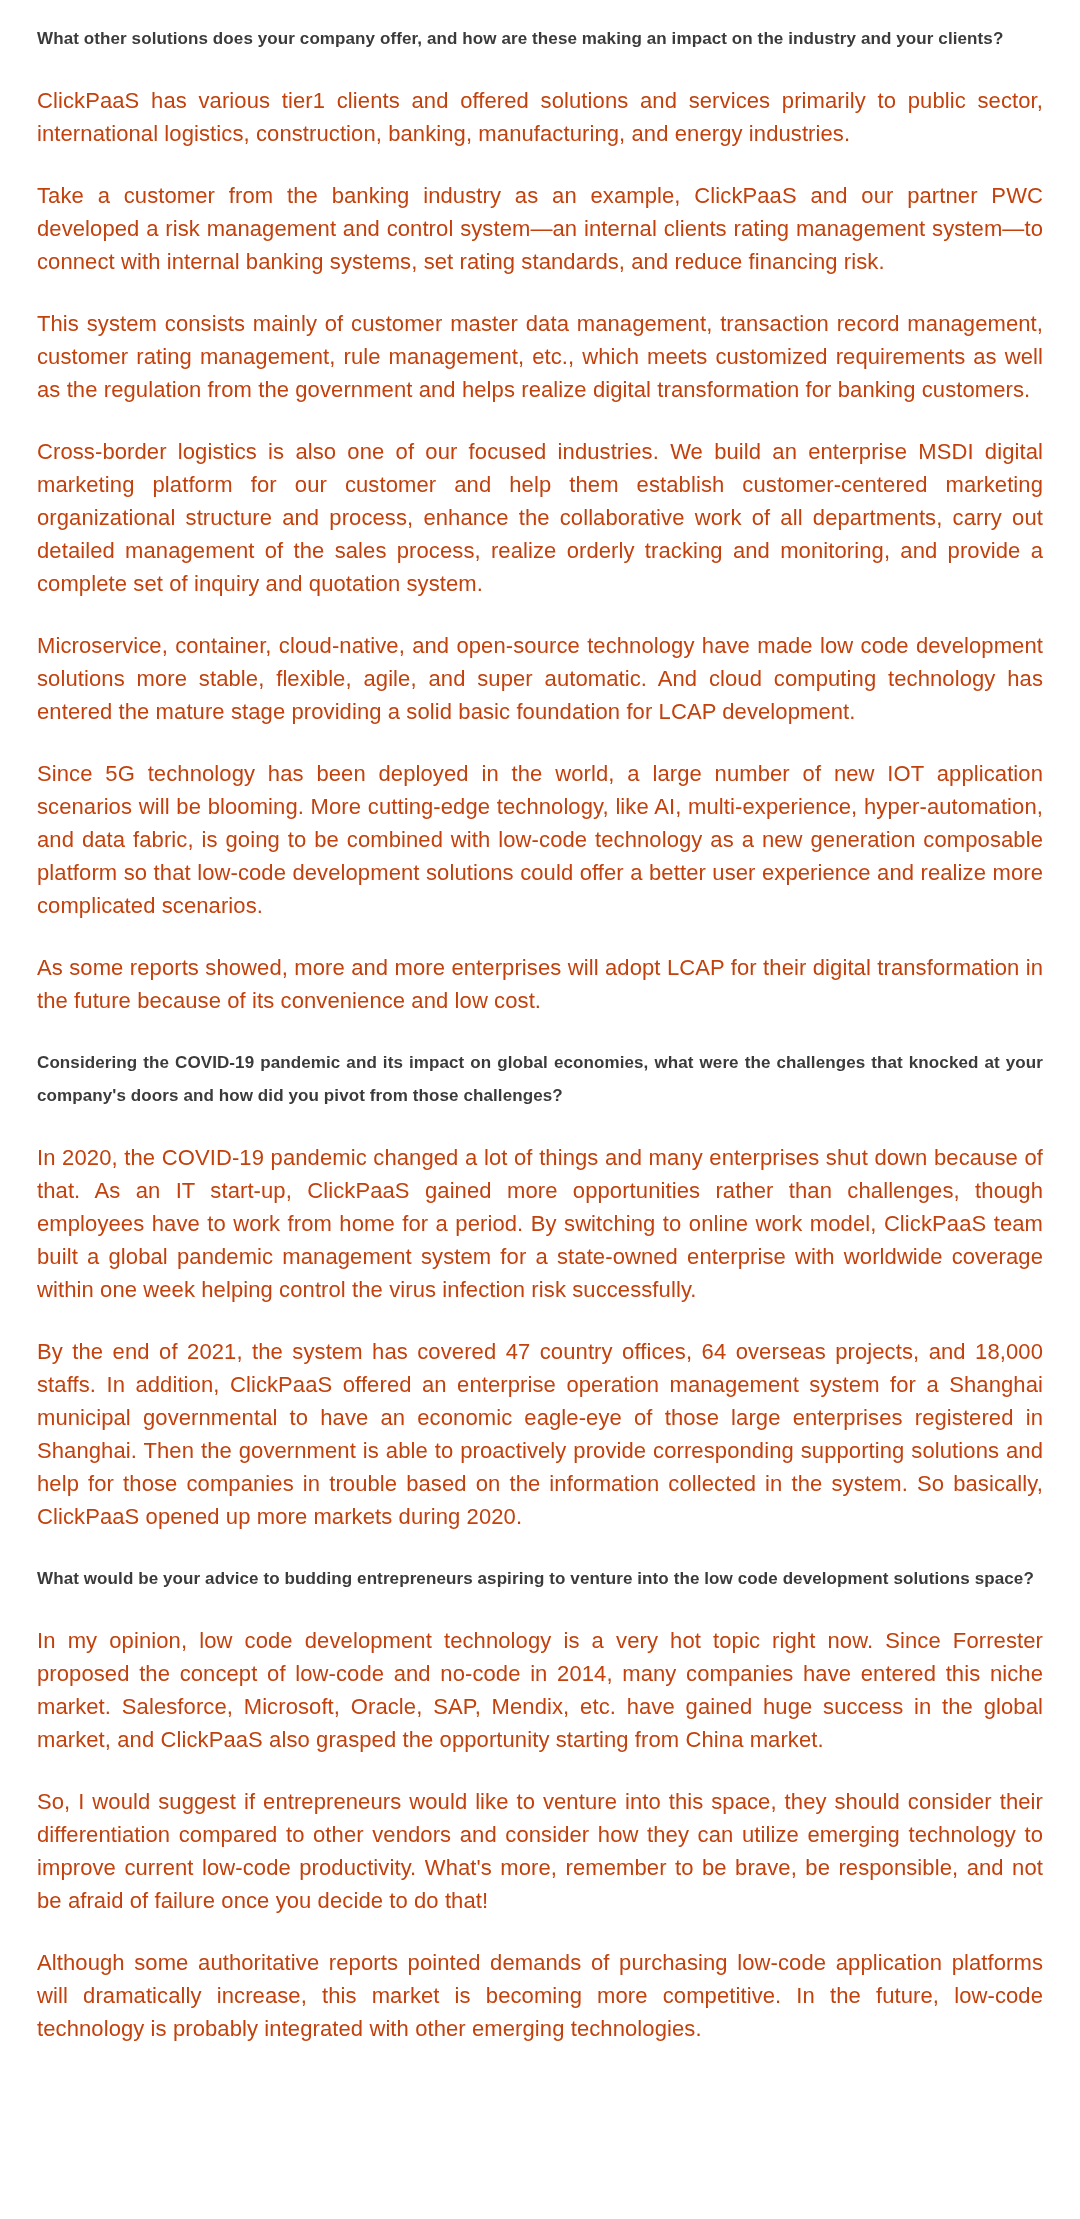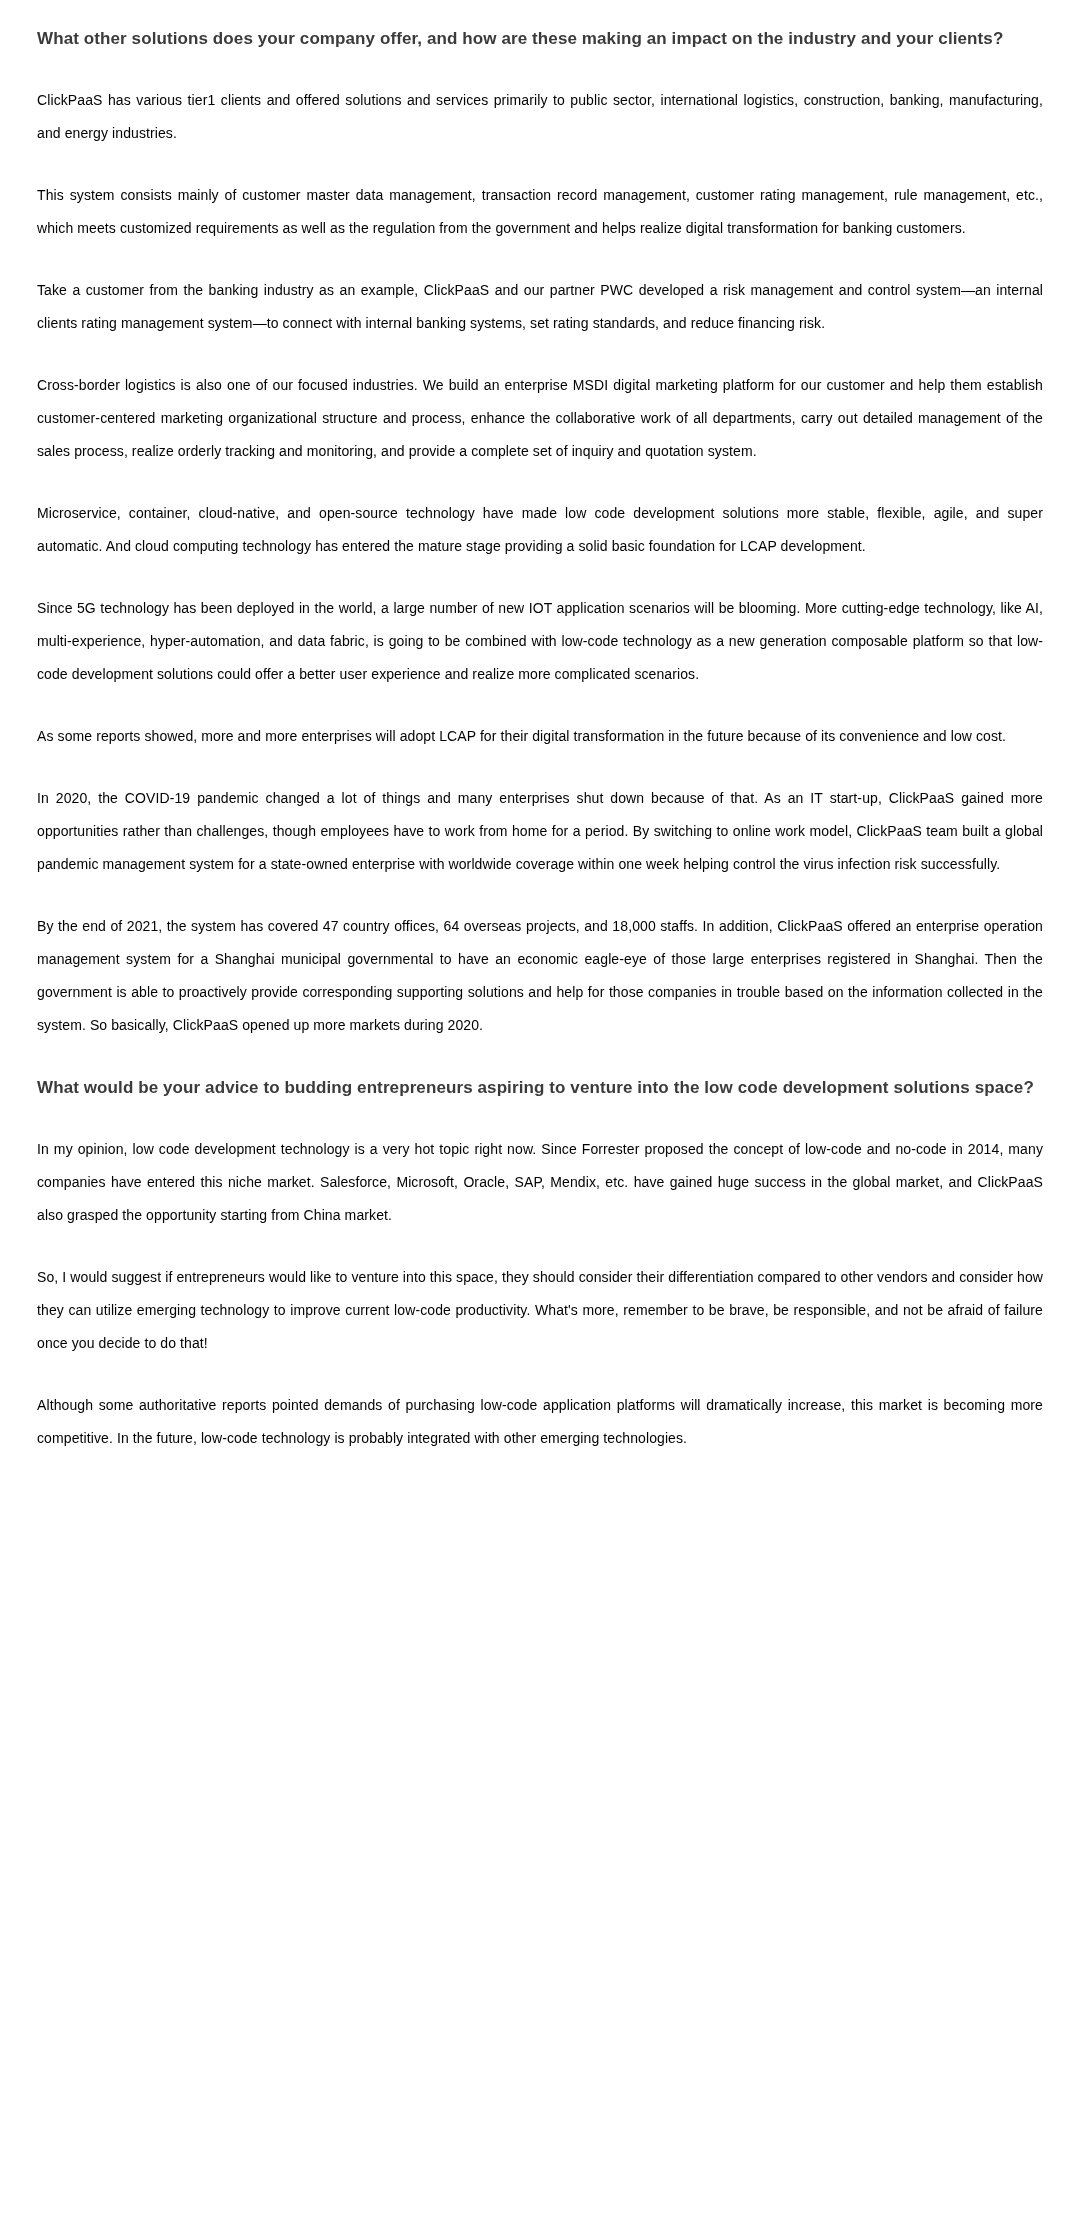--- a/index.html
+++ b/index.html
@@ -23,45 +23,46 @@
   .question {
     font-size: 17px;
     line-height: 33px;
     font-weight: bold;
     color: #3b3b3b;
     text-align: justify;
     margin: 0 0 29px 0;
     letter-spacing: 0.1px;
   }
   .answer {
-    font-size: 14px;
+    font-size: 22px;
     line-height: 33px;
     font-weight: normal;
-    color: #000000;
+    color: #c2410c;
     text-align: justify;
     margin: 0 0 29px 0;
     letter-spacing: 0.1px;
   }
   .question:last-child, .answer:last-child {
     margin-bottom: 0;
   }
 </style>
 </head>
 <body>
 
 <div class="page">
   <article class="article">
     <h2 class="question">What other solutions does your company offer, and how are these making an impact on the industry and your clients?</h2>
     <p class="answer">ClickPaaS has various tier1 clients and offered solutions and services primarily to public sector, international logistics, construction, banking, manufacturing, and energy industries.</p>
+    <p class="answer">Take a customer from the banking industry as an example, ClickPaaS and our partner PWC developed a risk management and control system—an internal clients rating management system—to connect with internal banking systems, set rating standards, and reduce financing risk.</p>
     <p class="answer">This system consists mainly of customer master data management, transaction record management, customer rating management, rule management, etc., which meets customized requirements as well as the regulation from the government and helps realize digital transformation for banking customers.</p>
-    <p class="answer">Take a customer from the banking industry as an example, ClickPaaS and our partner PWC developed a risk management and control system—an internal clients rating management system—to connect with internal banking systems, set rating standards, and reduce financing risk.</p>
     <p class="answer">Cross-border logistics is also one of our focused industries. We build an enterprise MSDI digital marketing platform for our customer and help them establish customer-centered marketing organizational structure and process, enhance the collaborative work of all departments, carry out detailed management of the sales process, realize orderly tracking and monitoring, and provide a complete set of inquiry and quotation system.</p>
     <p class="answer">Microservice, container, cloud-native, and open-source technology have made low code development solutions more stable, flexible, agile, and super automatic. And cloud computing technology has entered the mature stage providing a solid basic foundation for LCAP development.</p>
     <p class="answer">Since 5G technology has been deployed in the world, a large number of new IOT application scenarios will be blooming. More cutting-edge technology, like AI, multi-experience, hyper-automation, and data fabric, is going to be combined with low-code technology as a new generation composable platform so that low-code development solutions could offer a better user experience and realize more complicated scenarios.</p>
     <p class="answer">As some reports showed, more and more enterprises will adopt LCAP for their digital transformation in the future because of its convenience and low cost.</p>
+    <h2 class="question">Considering the COVID-19 pandemic and its impact on global economies, what were the challenges that knocked at your company's doors and how did you pivot from those challenges?</h2>
     <p class="answer">In 2020, the COVID-19 pandemic changed a lot of things and many enterprises shut down because of that. As an IT start-up, ClickPaaS gained more opportunities rather than challenges, though employees have to work from home for a period. By switching to online work model, ClickPaaS team built a global pandemic management system for a state-owned enterprise with worldwide coverage within one week helping control the virus infection risk successfully.</p>
     <p class="answer">By the end of 2021, the system has covered 47 country offices, 64 overseas projects, and 18,000 staffs. In addition, ClickPaaS offered an enterprise operation management system for a Shanghai municipal governmental to have an economic eagle-eye of those large enterprises registered in Shanghai. Then the government is able to proactively provide corresponding supporting solutions and help for those companies in trouble based on the information collected in the system. So basically, ClickPaaS opened up more markets during 2020.</p>
     <h2 class="question">What would be your advice to budding entrepreneurs aspiring to venture into the low code development solutions space?</h2>
     <p class="answer">In my opinion, low code development technology is a very hot topic right now. Since Forrester proposed the concept of low-code and no-code in 2014, many companies have entered this niche market. Salesforce, Microsoft, Oracle, SAP, Mendix, etc. have gained huge success in the global market, and ClickPaaS also grasped the opportunity starting from China market.</p>
     <p class="answer">So, I would suggest if entrepreneurs would like to venture into this space, they should consider their differentiation compared to other vendors and consider how they can utilize emerging technology to improve current low-code productivity. What's more, remember to be brave, be responsible, and not be afraid of failure once you decide to do that!</p>
     <p class="answer">Although some authoritative reports pointed demands of purchasing low-code application platforms will dramatically increase, this market is becoming more competitive. In the future, low-code technology is probably integrated with other emerging technologies.</p>
   </article>
 </div>
 
 </body></html>

